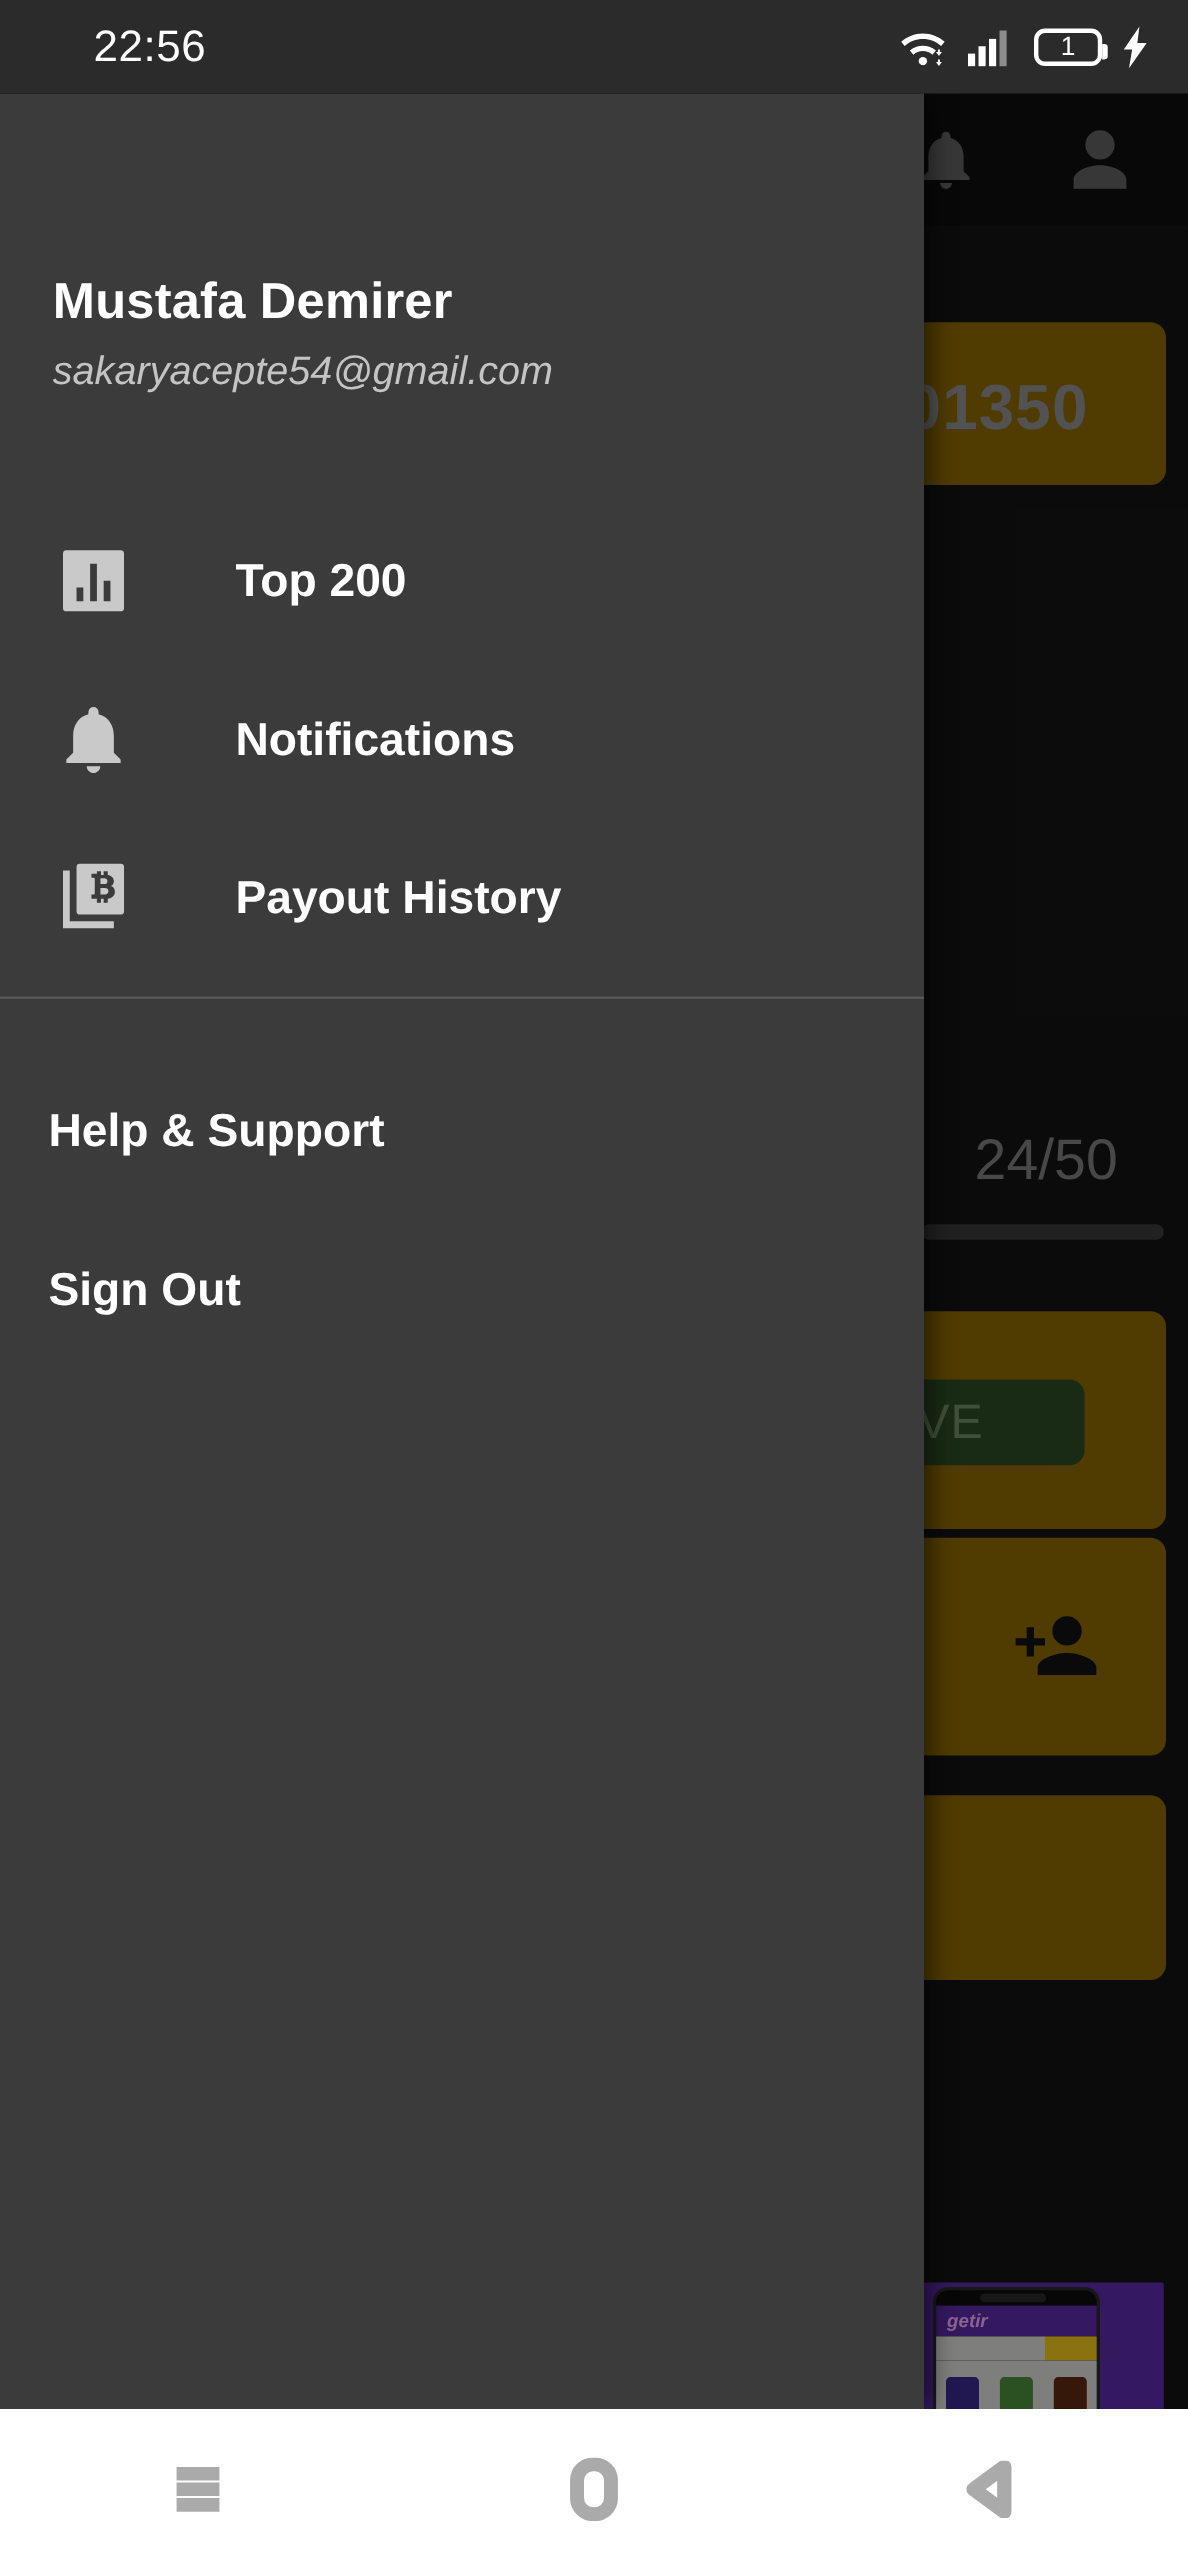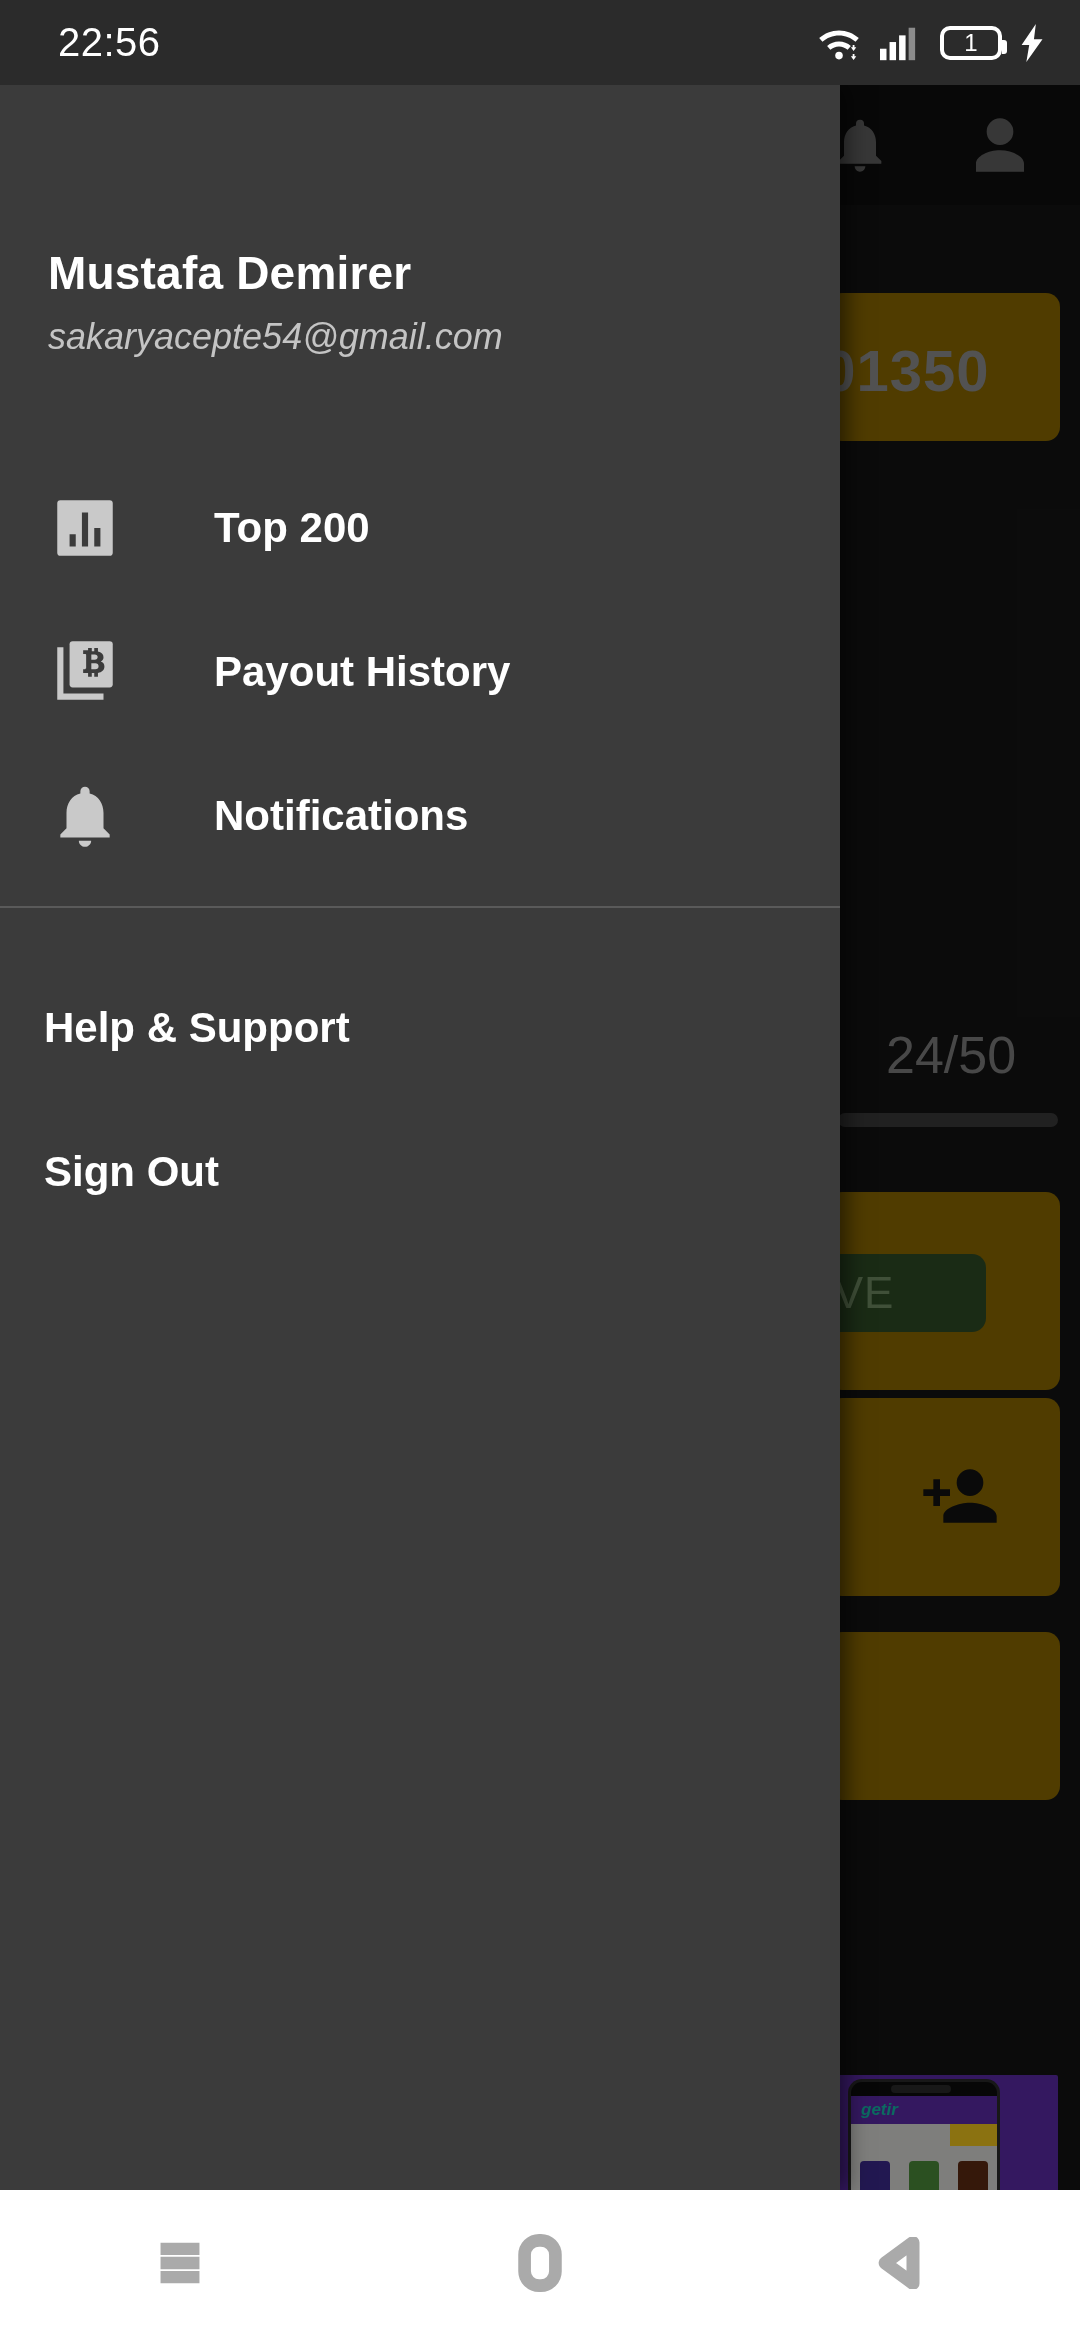--- a/index.html
+++ b/index.html
@@ -47,21 +47,21 @@
   .promo {
     position:absolute; left:828px; top:2075px; width:230px; height:145px;
     background:#5b2aa5; overflow:hidden; border-radius:2px;
   }
   .promo .phone {
     position:absolute; left:20px; top:4px; width:152px; height:138px;
     background:#0d0d0d; border-radius:14px 14px 0 0; border:3px solid #2a2a2a; border-bottom:none;
   }
   .promo .notch { position:absolute; left:40px; top:3px; width:60px; height:8px; background:#2a2a2a; border-radius:4px; }
   .promo .brandbar { position:absolute; left:0; top:14px; width:100%; height:28px; background:#5b2aa5;
-    color:#14b8a6; font-size:17px; font-weight:700; font-style:italic; display:flex; align-items:center; padding-left:10px;}
+    color:#f0abfc; font-size:17px; font-weight:700; font-style:italic; display:flex; align-items:center; padding-left:10px;}
   .promo .search { position:absolute; left:0; top:42px; width:68%; height:22px; background:#d9d9d6; }
   .promo .yellowtab { position:absolute; left:68%; top:42px; width:32%; height:22px; background:#efc41e; }
   .promo .grid { position:absolute; left:0; top:64px; width:100%; height:64px; background:#d9d9d6;
     display:flex; align-items:center; justify-content:space-around; }
   .promo .tile { width:30px; height:34px; border-radius:4px; }
   .t1 { background:#3b2a8c; } .t2 { background:#4b8a3a; } .t3 { background:#5c2a12; }
 
   
   .scrim { position:absolute; inset:0 0 150px 0; background:rgba(0,0,0,.42); }
 
@@ -87,21 +87,21 @@
 
   .footer-item { height:144px; display:flex; align-items:flex-end; padding-left:44px; cursor:pointer; }
   .footer-label { font-size:42px; font-weight:700; color:#ffffff; }
 
   
   .statusbar {
     position:absolute; top:0; left:0; right:0; height:85px; background:#2b2b2b;
     display:flex; align-items:center; justify-content:space-between;
     padding:0 34px 0 58px; z-index:50;
   }
-  .sb-time { font-size:40px; color:#ffffff; letter-spacing:.5px; }
+  .sb-time { font-size:40px; color:#ffffff; letter-spacing:.5px;margin-left:27px; }
   .sb-icons { display:flex; align-items:center; gap:18px; }
   .sb-icons svg { fill:#ffffff; display:block; }
   .battery {
     position:relative; width:62px; height:34px; border:4px solid #fff; border-radius:10px;
     display:flex; align-items:center; justify-content:center;
   }
   .battery:after {
     content:""; position:absolute; right:-9px; top:10px; width:5px; height:14px;
     background:#fff; border-radius:0 3px 3px 0;
   }
@@ -189,35 +189,35 @@
             </svg>
         </span>
         <span class="menu-label">Top 200</span>
       </div>
 
 
 
       <div class="menu-item">
         <span class="menu-icon">
           <svg viewBox="0 0 24 24">
-            <path d="M3 4h2v15h13v2H3V4z"></path>
-            <path d="M8 2h12a1 1 0 0 1 1 1v13a1 1 0 0 1-1 1H8a1 1 0 0 1-1-1V3a1 1 0 0 1 1-1z" fill="#c9c9c9"></path>
-            <path d="M13 4.2h1.2v1.1h.8V4.2h1.2v1.15c1.1.2 1.8.85 1.8 1.85 0 .65-.32 1.15-.88 1.4.75.25 1.18.82 1.18 1.65 0 1.15-.85 1.9-2.1 2.06v1.19H15v-1.15h-.8v1.15H13v-1.15h-1.6V11.1h.62c.25 0 .35-.1.35-.37V6.5c0-.27-.1-.37-.35-.37h-.62V4.95H13V4.2zm1.05 2.1v1.7h1.1c.6 0 .95-.3.95-.85s-.35-.85-.95-.85h-1.1zm0 2.9v1.9h1.3c.67 0 1.05-.35 1.05-.95s-.38-.95-1.05-.95h-1.3z" fill="#3b3b3b"></path>
-          </svg>
-        </span>
-        <span class="menu-label">Payout History</span>
-      </div>
-
-      <div class="menu-item">
-        <span class="menu-icon">
-          <svg viewBox="0 0 24 24">
               <path d="M12 22c1.1 0 2-.9 2-2h-4c0 1.1.9 2 2 2zm6-6v-5c0-3.07-1.63-5.64-4.5-6.32V4a1.5 1.5 0 0 0-3 0v.68C7.64 5.36 6 7.92 6 11v5l-2 2v1h16v-1l-2-2z"></path>
             </svg>
         </span>
         <span class="menu-label">Notifications</span>
+      </div>
+
+      <div class="menu-item">
+        <span class="menu-icon">
+          <svg viewBox="0 0 24 24">
+            <path d="M3 4h2v15h13v2H3V4z"></path>
+            <path d="M8 2h12a1 1 0 0 1 1 1v13a1 1 0 0 1-1 1H8a1 1 0 0 1-1-1V3a1 1 0 0 1 1-1z" fill="#c9c9c9"></path>
+            <path d="M13 4.2h1.2v1.1h.8V4.2h1.2v1.15c1.1.2 1.8.85 1.8 1.85 0 .65-.32 1.15-.88 1.4.75.25 1.18.82 1.18 1.65 0 1.15-.85 1.9-2.1 2.06v1.19H15v-1.15h-.8v1.15H13v-1.15h-1.6V11.1h.62c.25 0 .35-.1.35-.37V6.5c0-.27-.1-.37-.35-.37h-.62V4.95H13V4.2zm1.05 2.1v1.7h1.1c.6 0 .95-.3.95-.85s-.35-.85-.95-.85h-1.1zm0 2.9v1.9h1.3c.67 0 1.05-.35 1.05-.95s-.38-.95-1.05-.95h-1.3z" fill="#3b3b3b"></path>
+          </svg>
+        </span>
+        <span class="menu-label">Payout History</span>
       </div>
 
     </div>
 
     <div class="divider"></div>
 
     <div class="footer-item">
       <span class="footer-label">Help &amp; Support</span>
     </div>
 

